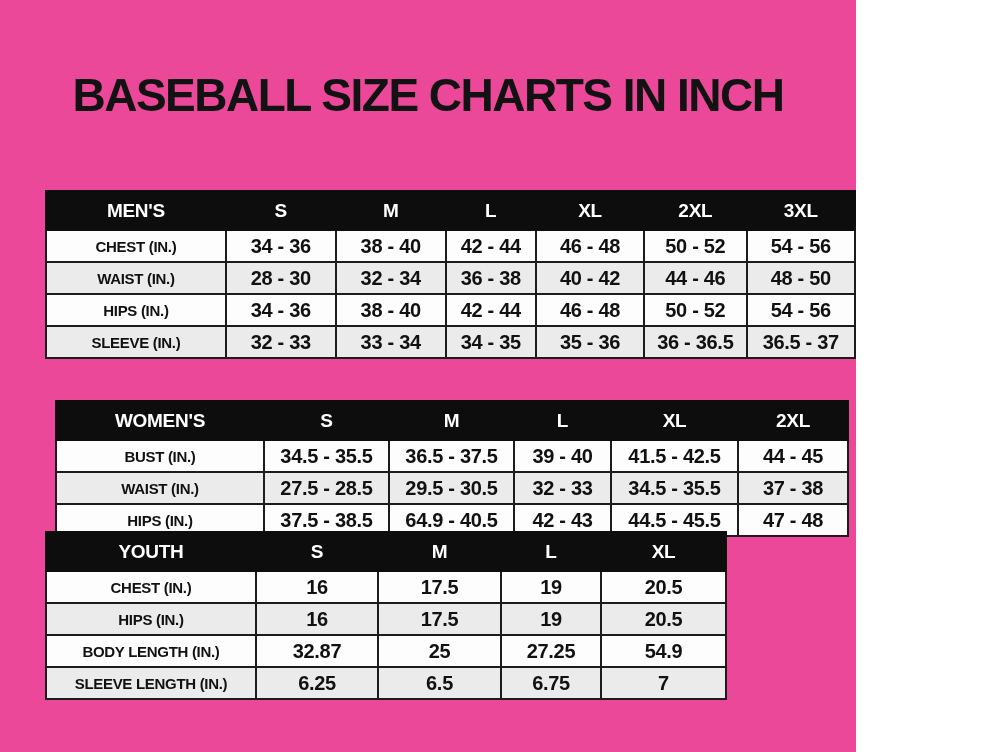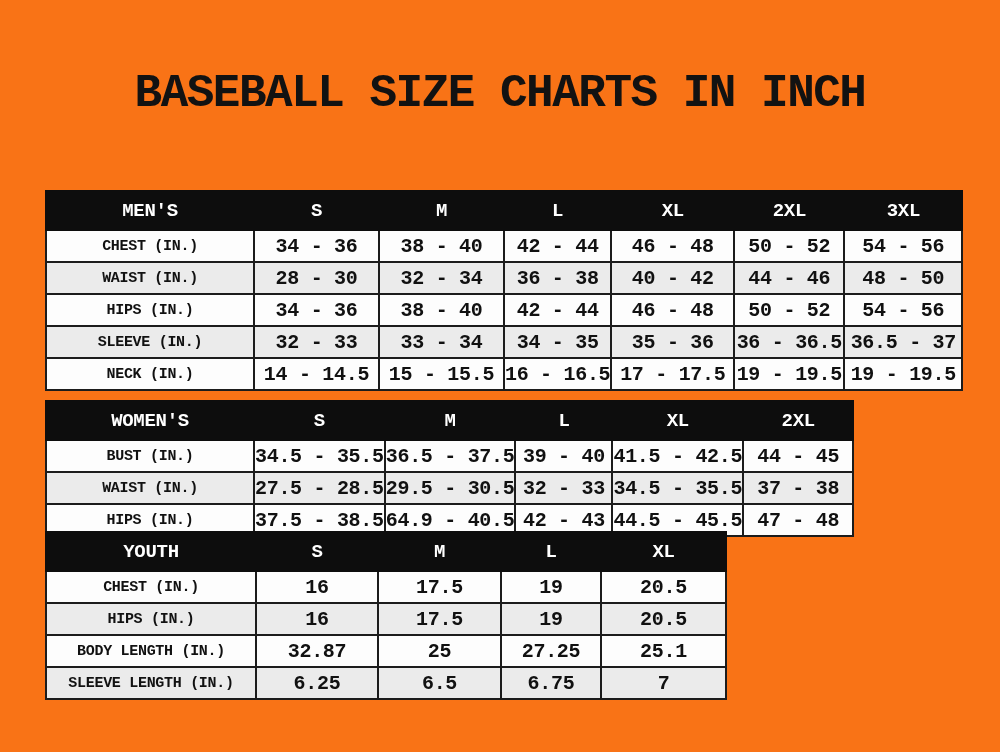--- a/index.html
+++ b/index.html
@@ -2,24 +2,24 @@
 <html style="--header-bg: #0d0d0d; --header-text: #ffffff; --row-alt-bg: #ebebeb; --border: #1c1c1c; --text: #111111;"><head>
 <meta charset="utf-8">
 <style>
   html, body {
     margin: 0;
     padding: 0;
     background: #ffffff;
   }
   .page {
     position: relative;
-    width: 1000px;
+    width: 856px;
     height: 752px;
-    background: #f97316;
-    font-family: Liberation Mono, monospace;
+    background: #ec4899;
+    font-family: Liberation Sans, sans-serif;
     overflow: hidden;
   }
   .page-title {
     position: absolute;
     top: 68px;
     left: 0;
     width: 100%;
     margin: 0;
     text-align: center;
     font-size: 46px;
@@ -123,32 +123,23 @@
         </tr>
         <tr>
           <td class="label-cell">SLEEVE (IN.)</td>
           <td>32 - 33</td>
           <td>33 - 34</td>
           <td>34 - 35</td>
           <td>35 - 36</td>
           <td>36 - 36.5</td>
           <td>36.5 - 37</td>
         </tr>
-        <tr>
-          <td class="label-cell">NECK (IN.)</td>
-          <td>14 - 14.5</td>
-          <td>15 - 15.5</td>
-          <td>16 - 16.5</td>
-          <td>17 - 17.5</td>
-          <td>19 - 19.5</td>
-          <td>19 - 19.5</td>
-        </tr>
       </tbody>
     </table>
-  <table class="size-table" style="left: 45px; top: 400px;">
+  <table class="size-table" style="left: 55px; top: 400px;">
       <colgroup>
         <col style="width: 208px;">
         <col style="width: 125px;">
         <col style="width: 125px;">
         <col style="width: 97px;">
         <col style="width: 127px;">
         <col style="width: 110px;">
       </colgroup>
       <thead>
         <tr>
@@ -217,21 +208,21 @@
           <td>16</td>
           <td>17.5</td>
           <td>19</td>
           <td>20.5</td>
         </tr>
         <tr>
           <td class="label-cell">BODY LENGTH (IN.)</td>
           <td>32.87</td>
           <td>25</td>
           <td>27.25</td>
-          <td>25.1</td>
+          <td>54.9</td>
         </tr>
         <tr>
           <td class="label-cell">SLEEVE LENGTH (IN.)</td>
           <td>6.25</td>
           <td>6.5</td>
           <td>6.75</td>
           <td>7</td>
         </tr>
       </tbody>
     </table>

